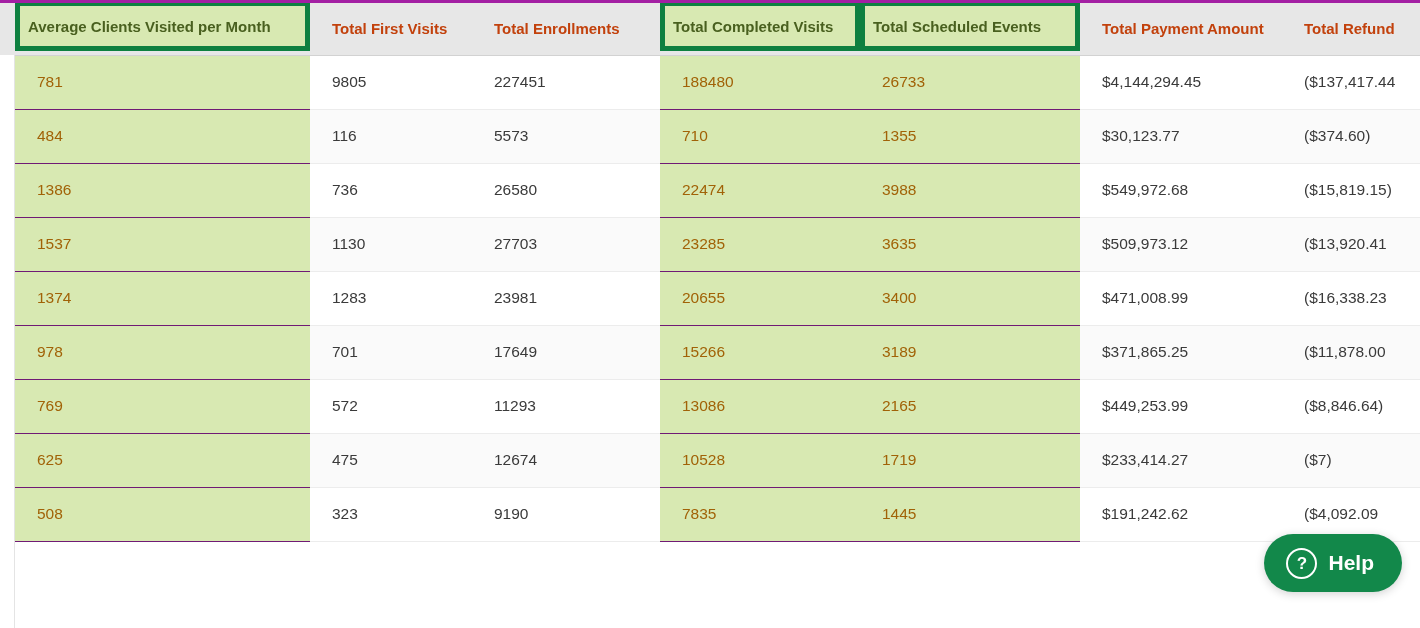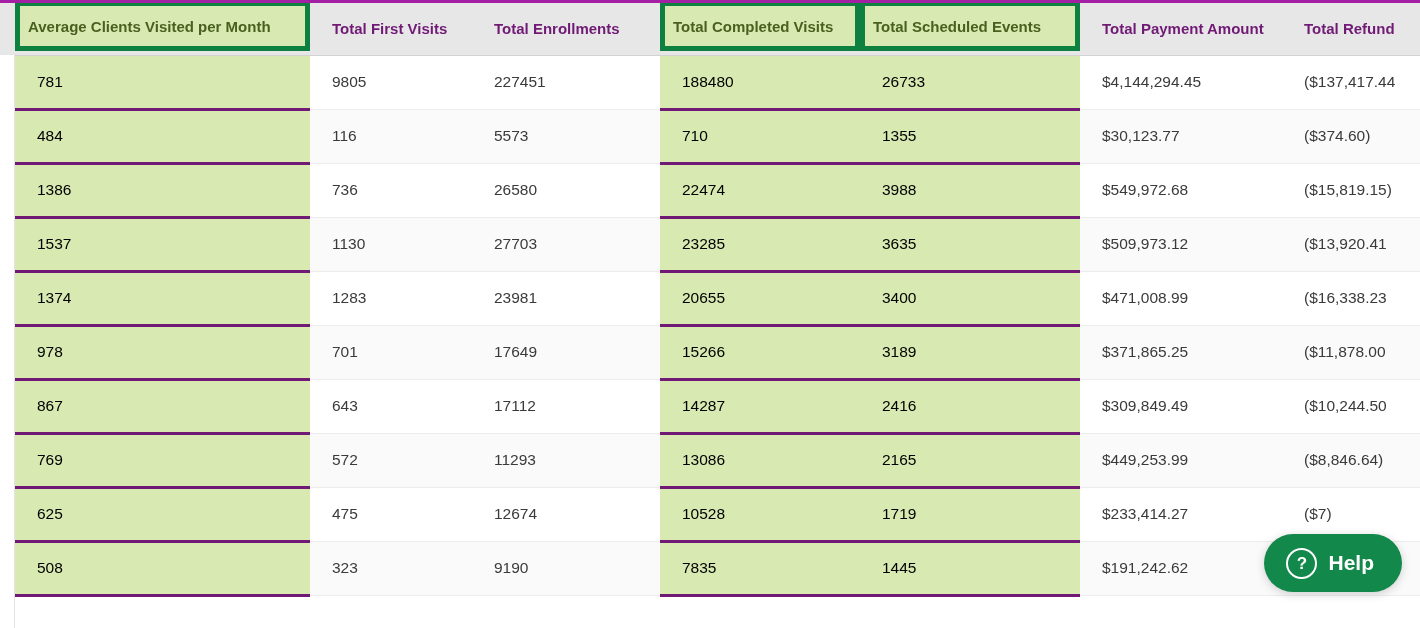--- a/index.html
+++ b/index.html
@@ -61,21 +61,21 @@
     text-align: left;
     vertical-align: middle;
     box-sizing: border-box;
     white-space: nowrap;
     overflow: hidden;
   }
 
   .grid thead th {
     height: 52px;
     background: #e7e7e7;
-    color: #701a75;
+    color: #c2410c;
     font-size: 15px;
     font-weight: bold;
     padding-left: 22px;
     border-bottom: 1px solid #d2d2d2;
     position: relative;
   }
   .grid thead th.col-gutter { padding-left: 0; }
 
   .grid tbody td {
     height: 54px;
@@ -84,22 +84,22 @@
     color: #3a3a3a;
     padding-left: 22px;
     border-bottom: 1px solid #ececec;
     background: #ffffff;
   }
   .grid tbody tr:nth-child(even) td { background: #fafafa; }
 
   
   .grid tbody td.hl {
     background: #d8e9b2 !important;
-    color: #000000;
-    border-bottom: 3px solid #701a75;
+    color: #a16207;
+    border-bottom: 1px solid #701a75;
   }
   .grid thead th.hl {
     background: #e7e7e7;
     color: #3f3f3f;
   }
 
   
   .hl-box {
     position: absolute;
     top: 1px;
@@ -247,30 +247,20 @@
           <td class="hl">978</td>
           <td>701</td>
           <td>17649</td>
           <td class="hl">15266</td>
           <td class="hl">3189</td>
           <td>$371,865.25</td>
           <td>($11,878.00</td>
         </tr>
         <tr>
           <td style="padding: 0px; background: transparent;"></td>
-          <td class="hl">867</td>
-          <td>643</td>
-          <td>17112</td>
-          <td class="hl">14287</td>
-          <td class="hl">2416</td>
-          <td>$309,849.49</td>
-          <td>($10,244.50</td>
-        </tr>
-        <tr>
-          <td style="padding: 0px; background: transparent;"></td>
           <td class="hl">769</td>
           <td>572</td>
           <td>11293</td>
           <td class="hl">13086</td>
           <td class="hl">2165</td>
           <td>$449,253.99</td>
           <td>($8,846.64)</td>
         </tr>
         <tr>
           <td style="padding: 0px; background: transparent;"></td>

